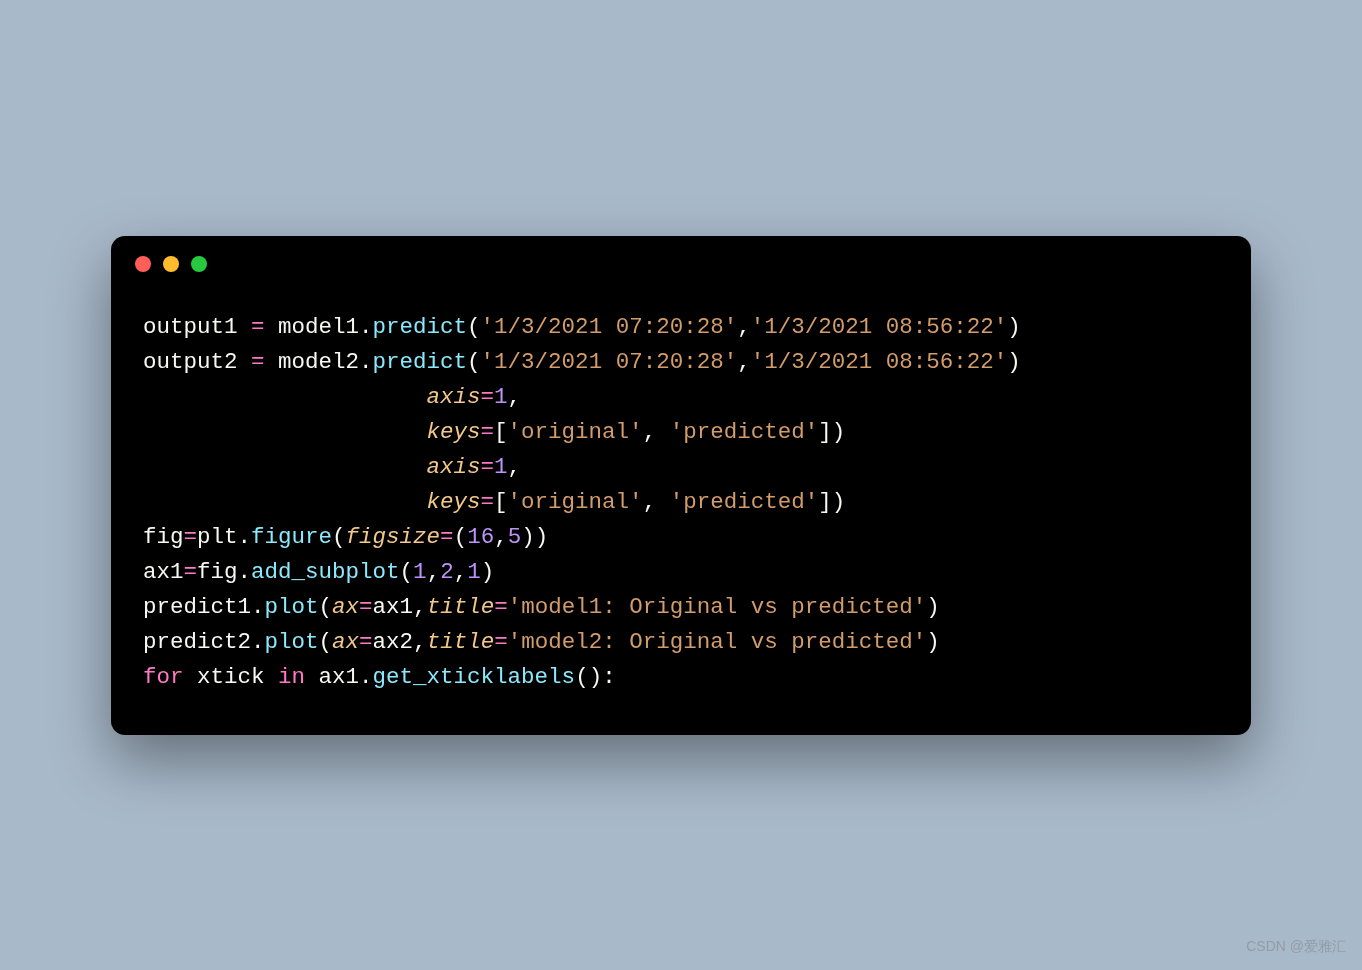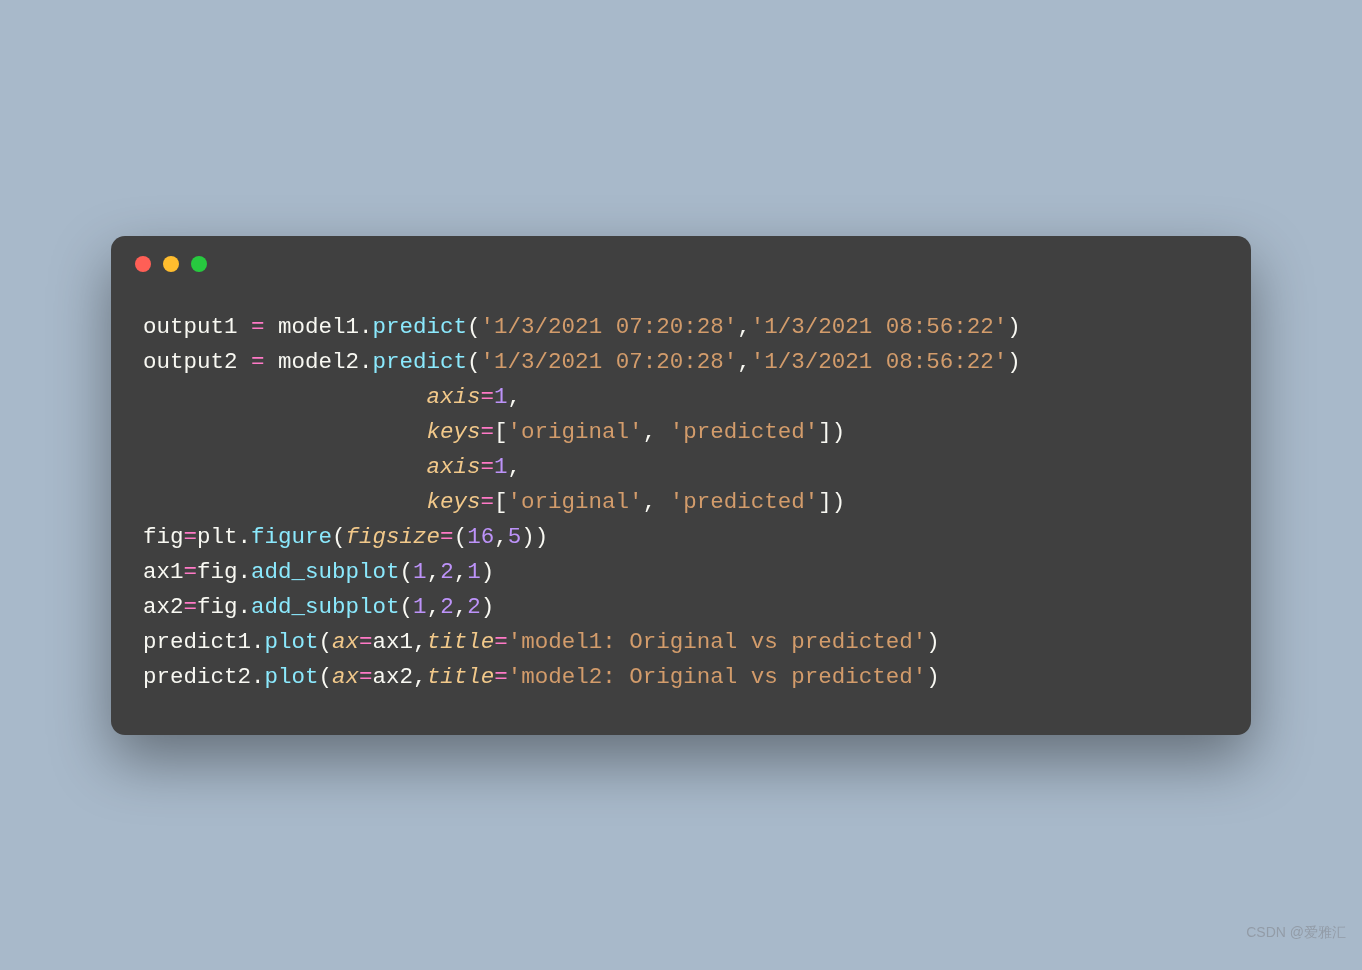--- a/index.html
+++ b/index.html
@@ -11,21 +11,21 @@
       background: #a8b9ca;
       width: 1362px;
       height: 970px;
       display: flex;
       align-items: center;
       justify-content: center;
       font-family: 'Consolas', 'Monaco', 'Courier New', monospace;
       position: relative;
     }
     .terminal {
-      background: #404040;
+      background: #000000;
       border-radius: 14px;
       width: 1140px;
       padding: 0;
       box-shadow: 0 25px 60px rgba(0,0,0,0.4);
       overflow: hidden;
     }
     .titlebar {
       height: 56px;
       display: flex;
       align-items: center;
@@ -52,21 +52,21 @@
     }
     .tk-var { color: #f8f8f2; }
     .tk-op { color: #ff79c6; }
     .tk-func { color: #8be9fd; }
     .tk-str { color: #d39c6b; }
     .tk-num { color: #bd93f9; }
     .tk-kw { color: #ff79c6; }
     .tk-param { color: #f1c88a; font-style: italic; }
     .watermark {
       position: absolute;
-      bottom: 28px;
+      bottom: 14px;
       right: 16px;
       color: #8a9099;
       font-size: 14px;
       font-family: sans-serif;
       opacity: 0.7;
       margin-left: 48px;
     }
   </style>
 </head>
 <body>
@@ -79,19 +79,19 @@
   </div>
   <div class="code-area" id="code-area">
       <div class="code-line"><span class="tk-var">output1 </span><span class="tk-op">=</span><span class="tk-var"> model1</span><span class="tk-var">.</span><span class="tk-func">predict</span><span class="tk-var">(</span><span class="tk-str">'1/3/2021 07:20:28'</span><span class="tk-var">,</span><span class="tk-str">'1/3/2021 08:56:22'</span><span class="tk-var">)</span></div>
       <div class="code-line"><span class="tk-var">output2 </span><span class="tk-op">=</span><span class="tk-var"> model2</span><span class="tk-var">.</span><span class="tk-func">predict</span><span class="tk-var">(</span><span class="tk-str">'1/3/2021 07:20:28'</span><span class="tk-var">,</span><span class="tk-str">'1/3/2021 08:56:22'</span><span class="tk-var">)</span></div>
       <div class="code-line"><span class="tk-var">                     </span><span class="tk-param">axis</span><span class="tk-op">=</span><span class="tk-num">1</span><span class="tk-var">,</span></div>
       <div class="code-line"><span class="tk-var">                     </span><span class="tk-param">keys</span><span class="tk-op">=</span><span class="tk-var">[</span><span class="tk-str">'original'</span><span class="tk-var">, </span><span class="tk-str">'predicted'</span><span class="tk-var">])</span></div>
       <div class="code-line"><span class="tk-var">                     </span><span class="tk-param">axis</span><span class="tk-op">=</span><span class="tk-num">1</span><span class="tk-var">,</span></div>
       <div class="code-line"><span class="tk-var">                     </span><span class="tk-param">keys</span><span class="tk-op">=</span><span class="tk-var">[</span><span class="tk-str">'original'</span><span class="tk-var">, </span><span class="tk-str">'predicted'</span><span class="tk-var">])</span></div>
       <div class="code-line"><span class="tk-var">fig</span><span class="tk-op">=</span><span class="tk-var">plt</span><span class="tk-var">.</span><span class="tk-func">figure</span><span class="tk-var">(</span><span class="tk-param">figsize</span><span class="tk-op">=</span><span class="tk-var">(</span><span class="tk-num">16</span><span class="tk-var">,</span><span class="tk-num">5</span><span class="tk-var">))</span></div>
       <div class="code-line"><span class="tk-var">ax1</span><span class="tk-op">=</span><span class="tk-var">fig</span><span class="tk-var">.</span><span class="tk-func">add_subplot</span><span class="tk-var">(</span><span class="tk-num">1</span><span class="tk-var">,</span><span class="tk-num">2</span><span class="tk-var">,</span><span class="tk-num">1</span><span class="tk-var">)</span></div>
-      <div class="code-line"><span class="tk-var">ax2</span><span class="tk-op">=</span><span class="tk-var">fig</span><span class="tk-var">.</span><span class="tk-func">add_subplot</span><span class="tk-var">(</span><span class="tk-num">1</span><span class="tk-var">,</span><span class="tk-num">2</span><span class="tk-var">,</span><span class="tk-num">2</span><span class="tk-var">)</span></div>
       <div class="code-line"><span class="tk-var">predict1</span><span class="tk-var">.</span><span class="tk-func">plot</span><span class="tk-var">(</span><span class="tk-param">ax</span><span class="tk-op">=</span><span class="tk-var">ax1,</span><span class="tk-param">title</span><span class="tk-op">=</span><span class="tk-str">'model1: Original vs predicted'</span><span class="tk-var">)</span></div>
       <div class="code-line"><span class="tk-var">predict2</span><span class="tk-var">.</span><span class="tk-func">plot</span><span class="tk-var">(</span><span class="tk-param">ax</span><span class="tk-op">=</span><span class="tk-var">ax2,</span><span class="tk-param">title</span><span class="tk-op">=</span><span class="tk-str">'model2: Original vs predicted'</span><span class="tk-var">)</span></div>
+      <div class="code-line"><span class="tk-kw">for</span><span class="tk-var"> xtick </span><span class="tk-kw">in</span><span class="tk-var"> ax1</span><span class="tk-var">.</span><span class="tk-func">get_xticklabels</span><span class="tk-var">():</span></div>
     </div>
 </div>
 
 <div class="watermark">CSDN @爱雅汇</div>
 
 </body></html>

